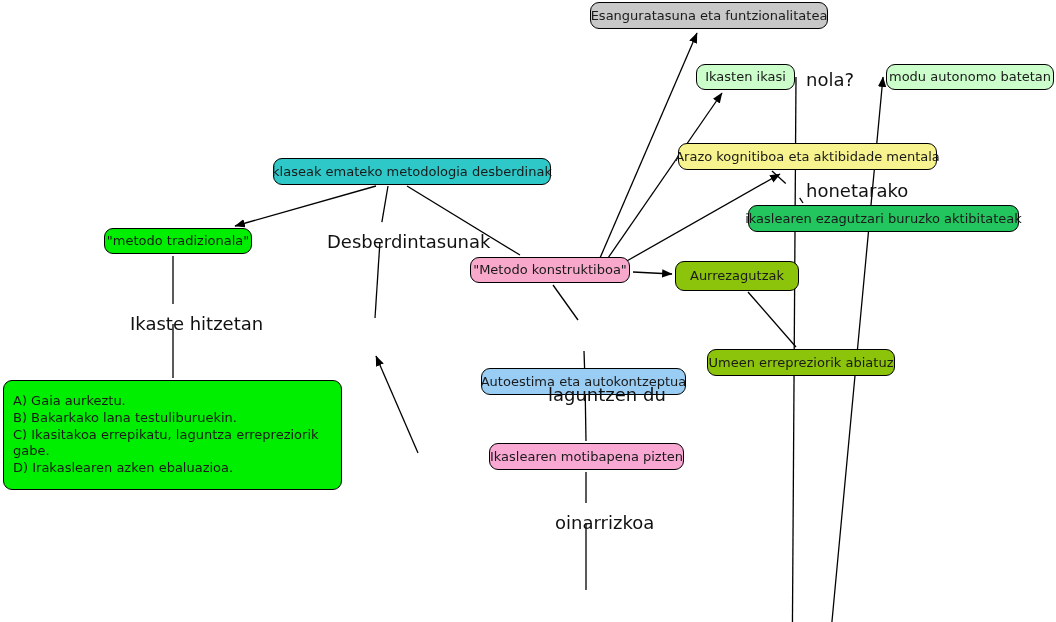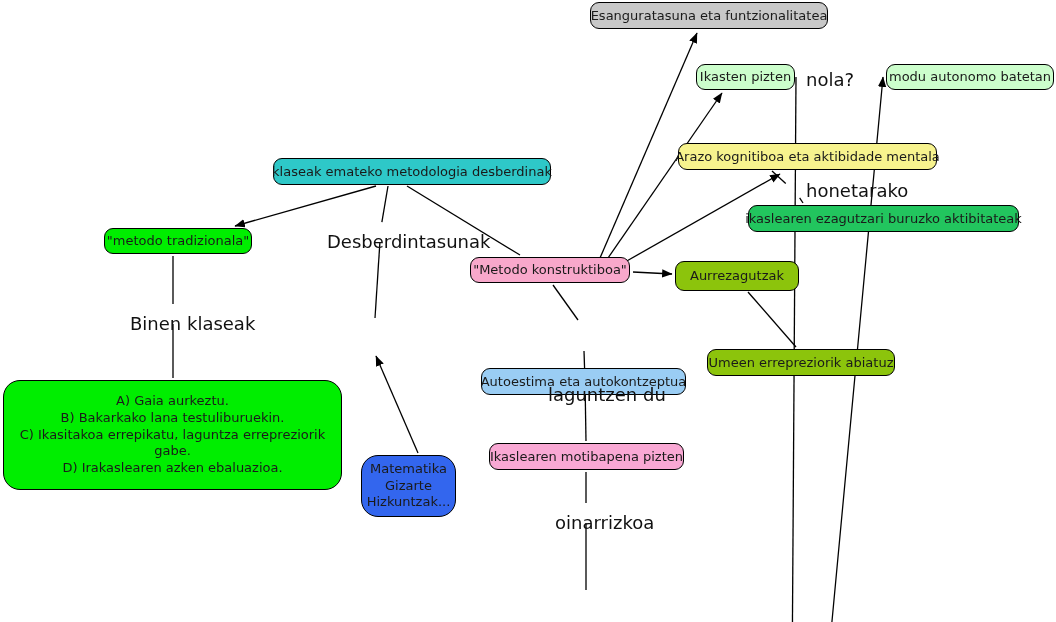--- a/index.html
+++ b/index.html
@@ -28,31 +28,30 @@
   }
   .node {
     position: absolute;
     box-sizing: border-box;
     border: 1.4px solid #000000;
     border-radius: 9px;
     color: #1a1a1a;
     display: flex;
     align-items: center;
     justify-content: center;
-    text-align: center;
+    text-align: left;
     line-height: 1.18;
     font-size: 13px;
     padding: 2px 9px;
     white-space: pre;
     z-index: 2;
   }
   .node.multiline {
     white-space: pre-line;
     line-height: 1.30;
-    border-radius: 17px;
   }
   .edge-label {
     position: absolute;
     font-size: 18px;
     color: #111111;
     background: transparent;
     white-space: pre;
     z-index: 3;
   }
 </style>
@@ -84,37 +83,34 @@
         <line x1="173" y1="324" x2="173" y2="378" stroke="#000000" stroke-width="1.3"></line>
         <line x1="418" y1="453" x2="376" y2="356" stroke="#000000" stroke-width="1.3" marker-end="url(#arrowhead)"></line>
         <line x1="553" y1="285" x2="578" y2="320" stroke="#000000" stroke-width="1.3"></line>
         <line x1="584" y1="351" x2="584.8000493644337" y2="375.0022213995155" stroke="#000000" stroke-width="1.3"></line>
         <line x1="585.2443841101366" y1="394.9972849561477" x2="586" y2="441" stroke="#000000" stroke-width="1.3"></line>
         <line x1="586" y1="472" x2="586" y2="503" stroke="#000000" stroke-width="1.3"></line>
         <line x1="586" y1="523" x2="586" y2="590" stroke="#000000" stroke-width="1.3"></line>
       </g>
   </svg>
 <div class="node" style="left: 590px; top: 2px; width: 238px; height: 27px; background: rgb(200, 200, 200);"><span>Esanguratasuna eta funtzionalitatea</span></div>
-    <div class="node" style="left: 696px; top: 64px; width: 99px; height: 26px; background: rgb(204, 254, 204);"><span>Ikasten pizten</span></div>
+    <div class="node" style="left: 696px; top: 64px; width: 99px; height: 26px; background: rgb(204, 254, 204);"><span>Ikasten ikasi</span></div>
     <div class="node" style="left: 886px; top: 64px; width: 168px; height: 26px; background: rgb(204, 254, 204);"><span>modu autonomo batetan</span></div>
     <div class="node" style="left: 678px; top: 143px; width: 259px; height: 27px; background: rgb(247, 243, 142);"><span>Arazo kognitiboa eta aktibidade mentala</span></div>
     <div class="node" style="left: 748px; top: 205px; width: 271px; height: 27px; background: #22c55e;"><span>ikaslearen ezagutzari buruzko aktibitateak</span></div>
     <div class="node" style="left: 273px; top: 158px; width: 278px; height: 27px; background: rgb(46, 200, 200);"><span>klaseak emateko metodologia desberdinak</span></div>
     <div class="node" style="left: 104px; top: 228px; width: 148px; height: 26px; background: rgb(0, 238, 0);"><span>"metodo tradizionala"</span></div>
     <div class="node" style="left: 470px; top: 257px; width: 160px; height: 26px; background: rgb(248, 168, 203);"><span>"Metodo konstruktiboa"</span></div>
     <div class="node" style="left: 675px; top: 261px; width: 124px; height: 30px; background: rgb(140, 196, 12);"><span>Aurrezagutzak</span></div>
     <div class="node" style="left: 707px; top: 349px; width: 188px; height: 27px; background: rgb(140, 196, 12);"><span>Umeen errepreziorik abiatuz</span></div>
-    <div class="node multiline" style="left: 361px; top: 455px; width: 95px; height: 62px; background: rgb(51, 102, 238);"><span>Matematika
-Gizarte
-Hizkuntzak...</span></div>
     <div class="node multiline" style="left: 3px; top: 380px; width: 339px; height: 110px; background: rgb(0, 238, 0);"><span>A) Gaia aurkeztu.
 B) Bakarkako lana testuliburuekin.
 C) Ikasitakoa errepikatu, laguntza errepreziorik gabe.
 D) Irakaslearen azken ebaluazioa.</span></div>
     <div class="node" style="left: 481px; top: 322px; width: 205px; height: 27px; background: rgb(154, 205, 244); margin-top: 46px;"><span>Autoestima eta autokontzeptua</span></div>
     <div class="node" style="left: 489px; top: 443px; width: 195px; height: 27px; background: #f9a8d4;"><span>Ikaslearen motibapena pizten</span></div>
     <div class="edge-label" style="left: 806px; top: 69px;">nola?</div>
     <div class="edge-label" style="left: 806px; top: 180px;">honetarako</div>
     <div class="edge-label" style="left: 327px; top: 231px;">Desberdintasunak</div>
-    <div class="edge-label" style="left: 130px; top: 313px;">Binen klaseak</div>
+    <div class="edge-label" style="left: 130px; top: 313px;">Ikaste hitzetan</div>
     <div class="edge-label" style="left: 548px; top: 384px;">laguntzen du</div>
     <div class="edge-label" style="left: 555px; top: 512px;">oinarrizkoa</div>
   </div>
 
 </body></html>

